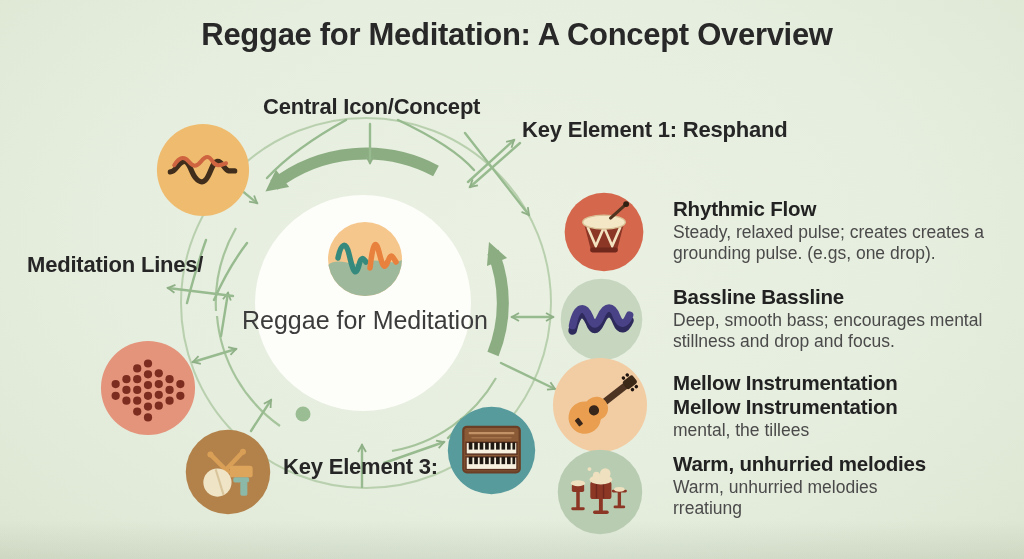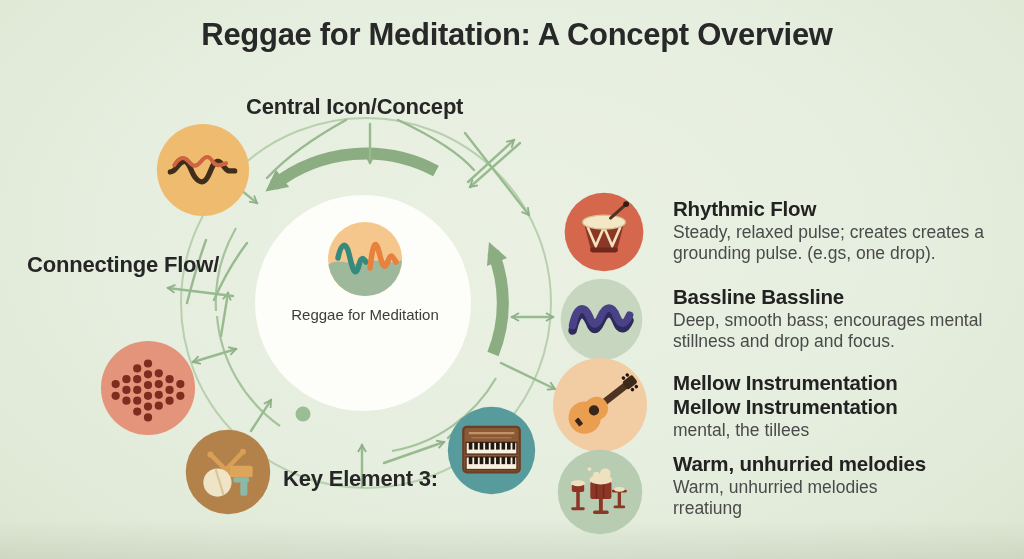--- a/index.html
+++ b/index.html
@@ -16,21 +16,21 @@
   .title{
     position:absolute;top:12px;left:0;width:100%;margin:5px;text-align:center;z-index:3;
     font-size:31px;font-weight:700;color:#282828;letter-spacing:-0.3px;
   }
   .lbl{
     position:absolute;z-index:3;font-size:22px;font-weight:700;color:#262626;
     letter-spacing:-0.2px;white-space:nowrap;
   }
   .center-text{
     position:absolute;z-index:2;width:260px;text-align:center;
-    font-size:15px;color:#3c3c3c;
+    font-size:25px;color:#3c3c3c;
   }
   .sat{position:absolute;z-index:2;}
   .sat svg{display:block;width:100%;height:100%;}
   .keyblock{position:absolute;left:661px;width:372px;z-index:2;margin-left:12px;}
   .keyblock h3{margin:0;font-size:20.5px;line-height:1.16;font-weight:700;color:#222;letter-spacing:-0.2px;}
   .keyblock p{margin:1px 0 0 0;font-size:17.5px;line-height:1.17;color:#4a4a4a;}
 </style>
 </head>
 <body>
 
@@ -91,23 +91,24 @@
       <circle cx="0" cy="0" r="37" fill="#f6c78c"></circle>
       <g clip-path="url(#cbadge)">
         <path d="M-37,6 C-26,-3 -14,9 0,3 C13,-2 26,7 37,1 L37,37 L-37,37 Z" fill="#9eb89b"></path>
         <path d="M-27,-1 C-24,-16 -19,-18 -16,-5 C-13,8 -10,21 -6,6 C-4,-3 -2,-1 1,3" fill="none" stroke="#358a7d" stroke-width="5.5" stroke-linecap="round"></path>
         <path d="M5,9 C7,-9 10,-24 14,-7 C17,5 19,13 23,2 C26,-7 28,-2 31,3" fill="none" stroke="#e8813d" stroke-width="5.5" stroke-linecap="round"></path>
       </g>
     </g>
   </svg>
 
   <h1 class="title">Reggae for Meditation: A Concept Overview</h1>
-  <div class="lbl" style="left:246px;top:94px">Central Icon/Concept</div>
-  <div class="lbl" style="left:27px;top:252px">Connectinge Flow/</div>
-  <div class="lbl" style="left:283px;top:466px">Key Element 3:</div>
+  <div class="lbl" style="left:263px;top:94px">Central Icon/Concept</div>
+  <div class="lbl" style="left:522px;top:117px">Key Element 1: Resphand</div>
+  <div class="lbl" style="left:27px;top:252px">Meditation Lines/</div>
+  <div class="lbl" style="left:283px;top:454px">Key Element 3:</div>
   <div class="center-text" style="left:235px;top:306px">Reggae for Meditation</div>
 
   <div class="sat" style="left:155px;top:122px;width:96px;height:96px">
     <svg viewBox="-50 -50 100 100">
       <circle r="48" fill="#efbc6f"></circle>
       <path d="M-34,2 C-28,2 -26,-8 -20,-9 C-14,-10 -13,2 -8,8 C-3,14 1,14 5,7 C9,0 10,-8 15,-9 C20,-10 22,0 27,1 L33,1" fill="none" stroke="#402d1b" stroke-width="5.5" stroke-linecap="round"></path>
       <path d="M-30,-5 C-25,-13 -20,-15 -15,-9 C-10,-3 -7,-3 -2,-9 C3,-15 6,-15 10,-9 C14,-3 18,-5 24,-7" fill="none" stroke="#cf6440" stroke-width="4.2" stroke-linecap="round"></path>
     </svg>
   </div>
 

